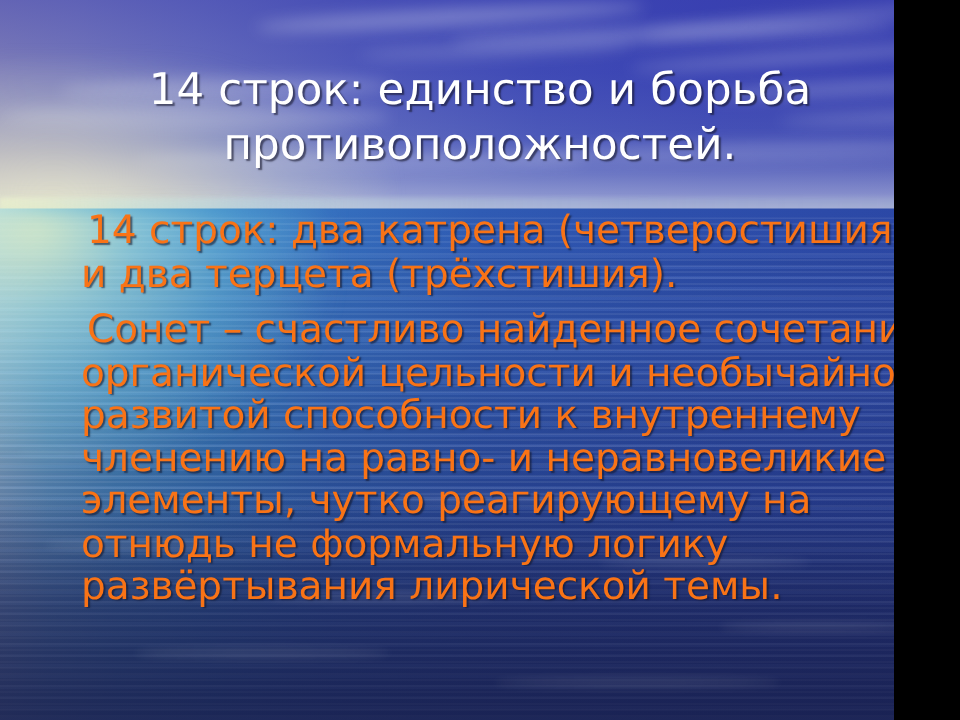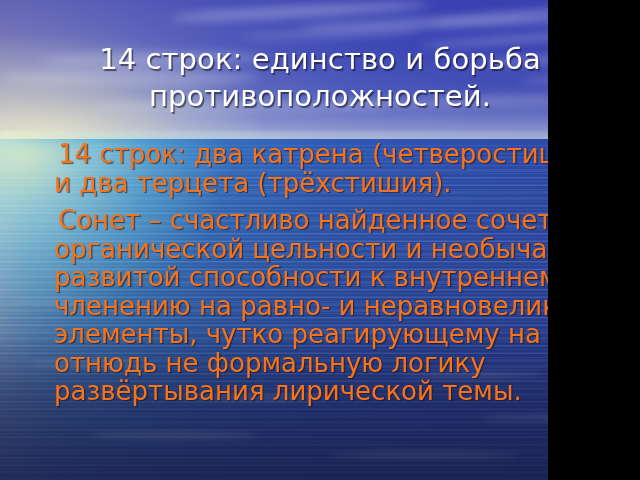--- a/index.html
+++ b/index.html
@@ -7,21 +7,21 @@
     margin: 0;
     padding: 0;
     background: #000;
   }
   body {
     font-family: "DejaVu Sans", "Liberation Sans", sans-serif;
   }
 
   .slide {
     position: relative;
-    width: 548px;
+    width: 596px;
     height: 480px;
     overflow: hidden;
     background: #2b3a86;
   }
 
   
   .bg {
     position: absolute;
     inset: 0;
     overflow: hidden;

